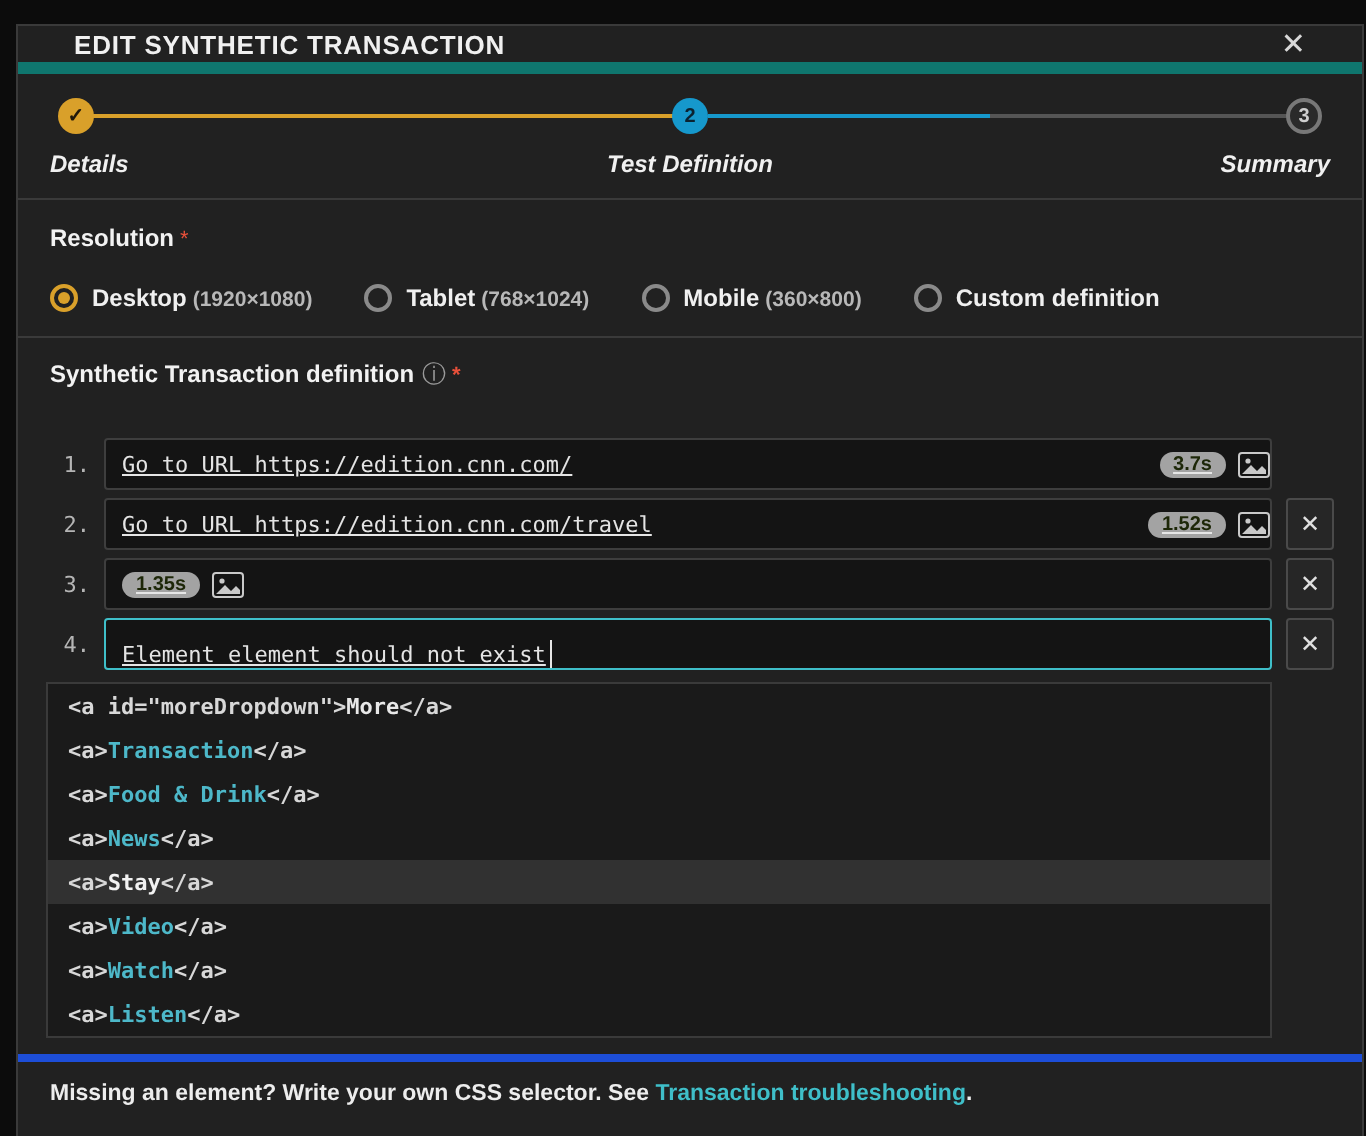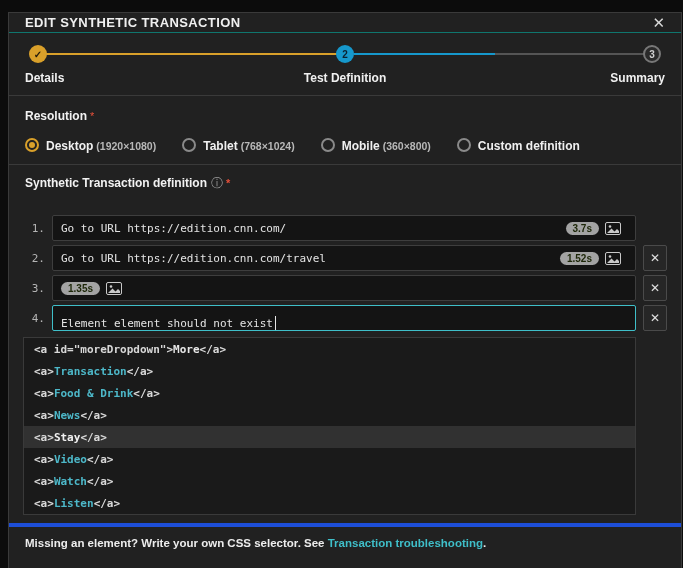--- a/index.html
+++ b/index.html
@@ -3,61 +3,61 @@
 <meta charset="utf-8">
 <style>
   * { margin:0; padding:0; box-sizing:border-box; }
   html,body { width:683px; height:568px; overflow:hidden; background:#0c0c0c;
     font-family:"Liberation Sans", sans-serif; }
   .modal { position:absolute; left:8px; top:12px; right:1px; bottom:-2px;
     background:#212121; border:1px solid #3a3a3a; color:#e6e6e6; display:flex; flex-direction:column; }
 
   
   .hdr { height:44px; display:flex; align-items:center; justify-content:space-between;
-    padding:0 16px; border-bottom:1px solid #0f766e; }
+    padding:0 28px; border-bottom:6px solid #0f766e; }
   .hdr-title { font-size:13px; font-weight:bold; letter-spacing:.4px; color:#f0f0f0; }
   .hdr-close { font-size:15px; color:#d8d8d8; cursor:pointer; background:none; border:none; }
 
   
   .stepper-wrap { padding:12px 16px 10px; border-bottom:1px solid #3a3a3a; }
   .stepper { position:relative; height:20px; }
   .track { position:absolute; top:8px; height:2px; }
   .track-orange { left:20px; width:calc(50% - 28px); background:#d9a02a; }
   .track-blue { left:calc(50% + 9px); width:22%; background:#1698cc; }
   .track-gray { left:calc(50% + 9px + 22%); right:20px; background:#555; }
   .circ { position:absolute; top:0; width:18px; height:18px; border-radius:50%;
     display:flex; align-items:center; justify-content:center; font-size:10px; font-weight:bold; }
   .circ.done { left:4px; background:#d9a02a; color:#20180a; }
   .circ.active { left:calc(50% - 9px); background:#1698cc; color:#0b2230; }
   .circ.todo { right:4px; background:#2a2a2a; border:2px solid #787878; color:#cfcfcf; }
   .step-labels { display:flex; justify-content:space-between; margin-top:6px;
     font-size:12px; font-weight:bold; color:#f0f0f0; }
   .step-labels .mid { position:absolute; left:50%; transform:translateX(-50%); }
-  .step-labels-row { position:relative; }
+  .step-labels-row { position:relative;font-style:italic; }
 
   
   .section { padding:10px 16px; border-bottom:1px solid #3a3a3a; }
   .sec-label { font-size:12px; font-weight:bold; color:#f2f2f2; }
   .req { color:#e8503a; font-size:11px; margin-left:3px; }
   .radio-row { display:flex; gap:26px; margin-top:12px; align-items:center; }
   .radio { display:flex; align-items:center; gap:7px; cursor:pointer; }
   .rdot { width:14px; height:14px; border-radius:50%; border:2px solid #8a8a8a; background:transparent; flex:0 0 auto; position:relative; }
   .rdot.sel { border-color:#d9a02a; }
   .rdot.sel::after { content:""; position:absolute; inset:2px; border-radius:50%; background:#d9a02a; }
   .radio-label { font-size:12px; font-weight:bold; color:#f0f0f0; }
   .radio-detail { font-size:10.5px; font-weight:bold; color:#b8b8b8; margin-left:3px;margin-top:43px; }
 
   
   .def-section { padding:10px 14px 6px; flex:1; display:flex; flex-direction:column; }
   .def-head { font-size:12px; font-weight:bold; color:#f2f2f2; margin-bottom:23px; padding-left:2px; }
   .info-ic { color:#9a9a9a; font-weight:normal; font-size:12px; margin-left:4px; }
   .def-row { display:flex; align-items:center; gap:7px; margin-bottom:4px; }
   .row-num { width:22px; text-align:right; color:#b5b5b5; font-family:"DejaVu Sans Mono", monospace; font-size:11px; flex:0 0 auto; }
   .step-input { flex:1; height:26px; background:#141414; border:1px solid #3e3e3e; border-radius:2px;
-    display:flex; align-items:center; padding:0 14px 0 8px; gap:6px; }
+    display:flex; align-items:center; padding:0 0 0 8px; gap:6px;text-decoration:underline; }
   .step-input.focused { border-color:#3fbfc9;align-items:flex-end; }
   .step-text { flex:1; font-family:"DejaVu Sans Mono", monospace; font-size:11px; color:#e4e4e4; white-space:nowrap; overflow:hidden; }
   .badge { background:#a3a3a3; color:#1d2708; font-size:10px; font-weight:bold; border-radius:8px;
     padding:1px 7px; flex:0 0 auto; }
   .shot-icon { flex:0 0 auto; display:flex; align-items:center; }
   .caret { width:1px; height:14px; background:#e6e6e6; display:inline-block; vertical-align:middle;
     animation:blink 1s steps(1) infinite; margin-left:-4px; }
   @keyframes blink { 50% { opacity:0; } }
   .remove-btn { width:24px; height:26px; background:#262626; border:1px solid #4a4a4a; border-radius:2px;
     color:#e0e0e0; font-size:12px; cursor:pointer; display:flex; align-items:center; justify-content:center; flex:0 0 auto; }

